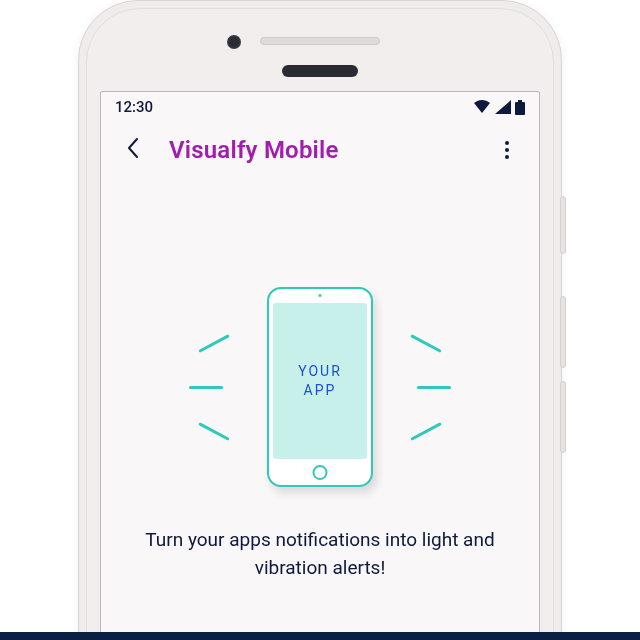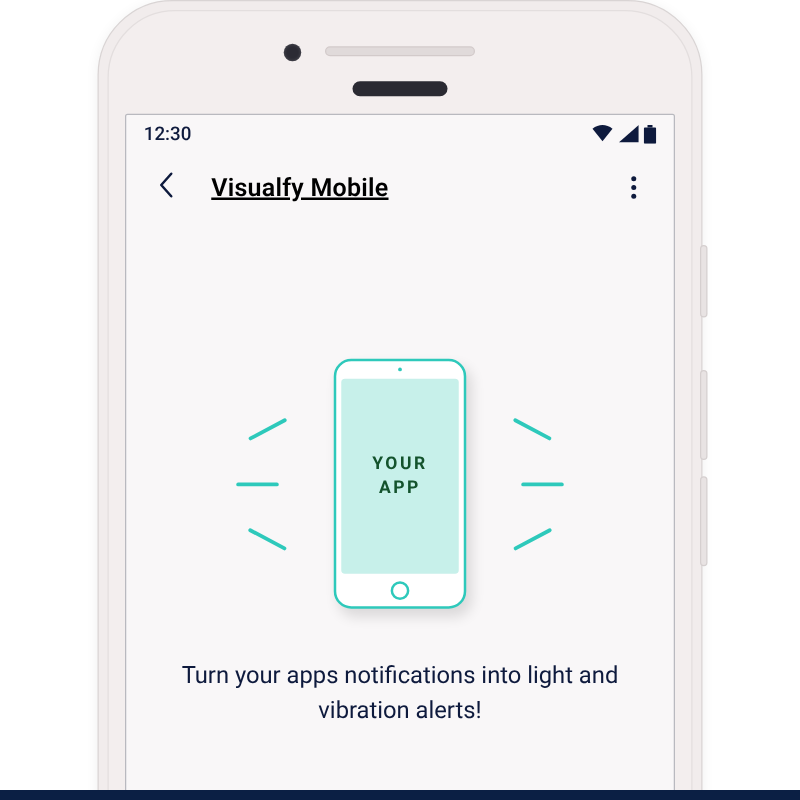--- a/index.html
+++ b/index.html
@@ -90,25 +90,24 @@
     padding: 14px 18px 8px 18px;
   }
   .back-chevron {
     width: 28px; height: 28px;
     display: flex; align-items: center; justify-content: center;
     color: #0e1a3d;
     margin-right: 22px;
     cursor: pointer;
   }
   .app-title {
-    color: #000000;
-    font-size: 20px;
+    color: #a21caf;
+    font-size: 24px;
     font-weight: 600;
     letter-spacing: 0.2px;
-    text-decoration: underline;
   }
   .header-spacer { flex: 1; }
   .overflow {
     width: 28px; height: 28px;
     display: flex; flex-direction: column; align-items: center; justify-content: center;
     gap: 3px;
     cursor: pointer;
   }
   .overflow .dot { width: 4px; height: 4px; background: #0e1a3d; border-radius: 50%; }
 
@@ -134,23 +133,23 @@
     position: absolute;
     left: 4px; right: 4px; top: 14px; bottom: 26px;
     background: #c7f0ea;
     border-radius: 3px;
     display: flex;
     align-items: center;
     justify-content: center;
     text-align: center;
   }
   .mini-screen-text {
-    color: #14532d;
+    color: #1d4ed8;
     font-size: 14px;
-    font-weight: 700;
+    font-weight: 400;
     letter-spacing: 2px;
     line-height: 1.35;
     white-space: pre-line;
   }
   .mini-cam {
     position: absolute;
     left: 50%; transform: translateX(-50%);
     top: 5px;
     width: 3px; height: 3px;
     background: #2ec9bb;

